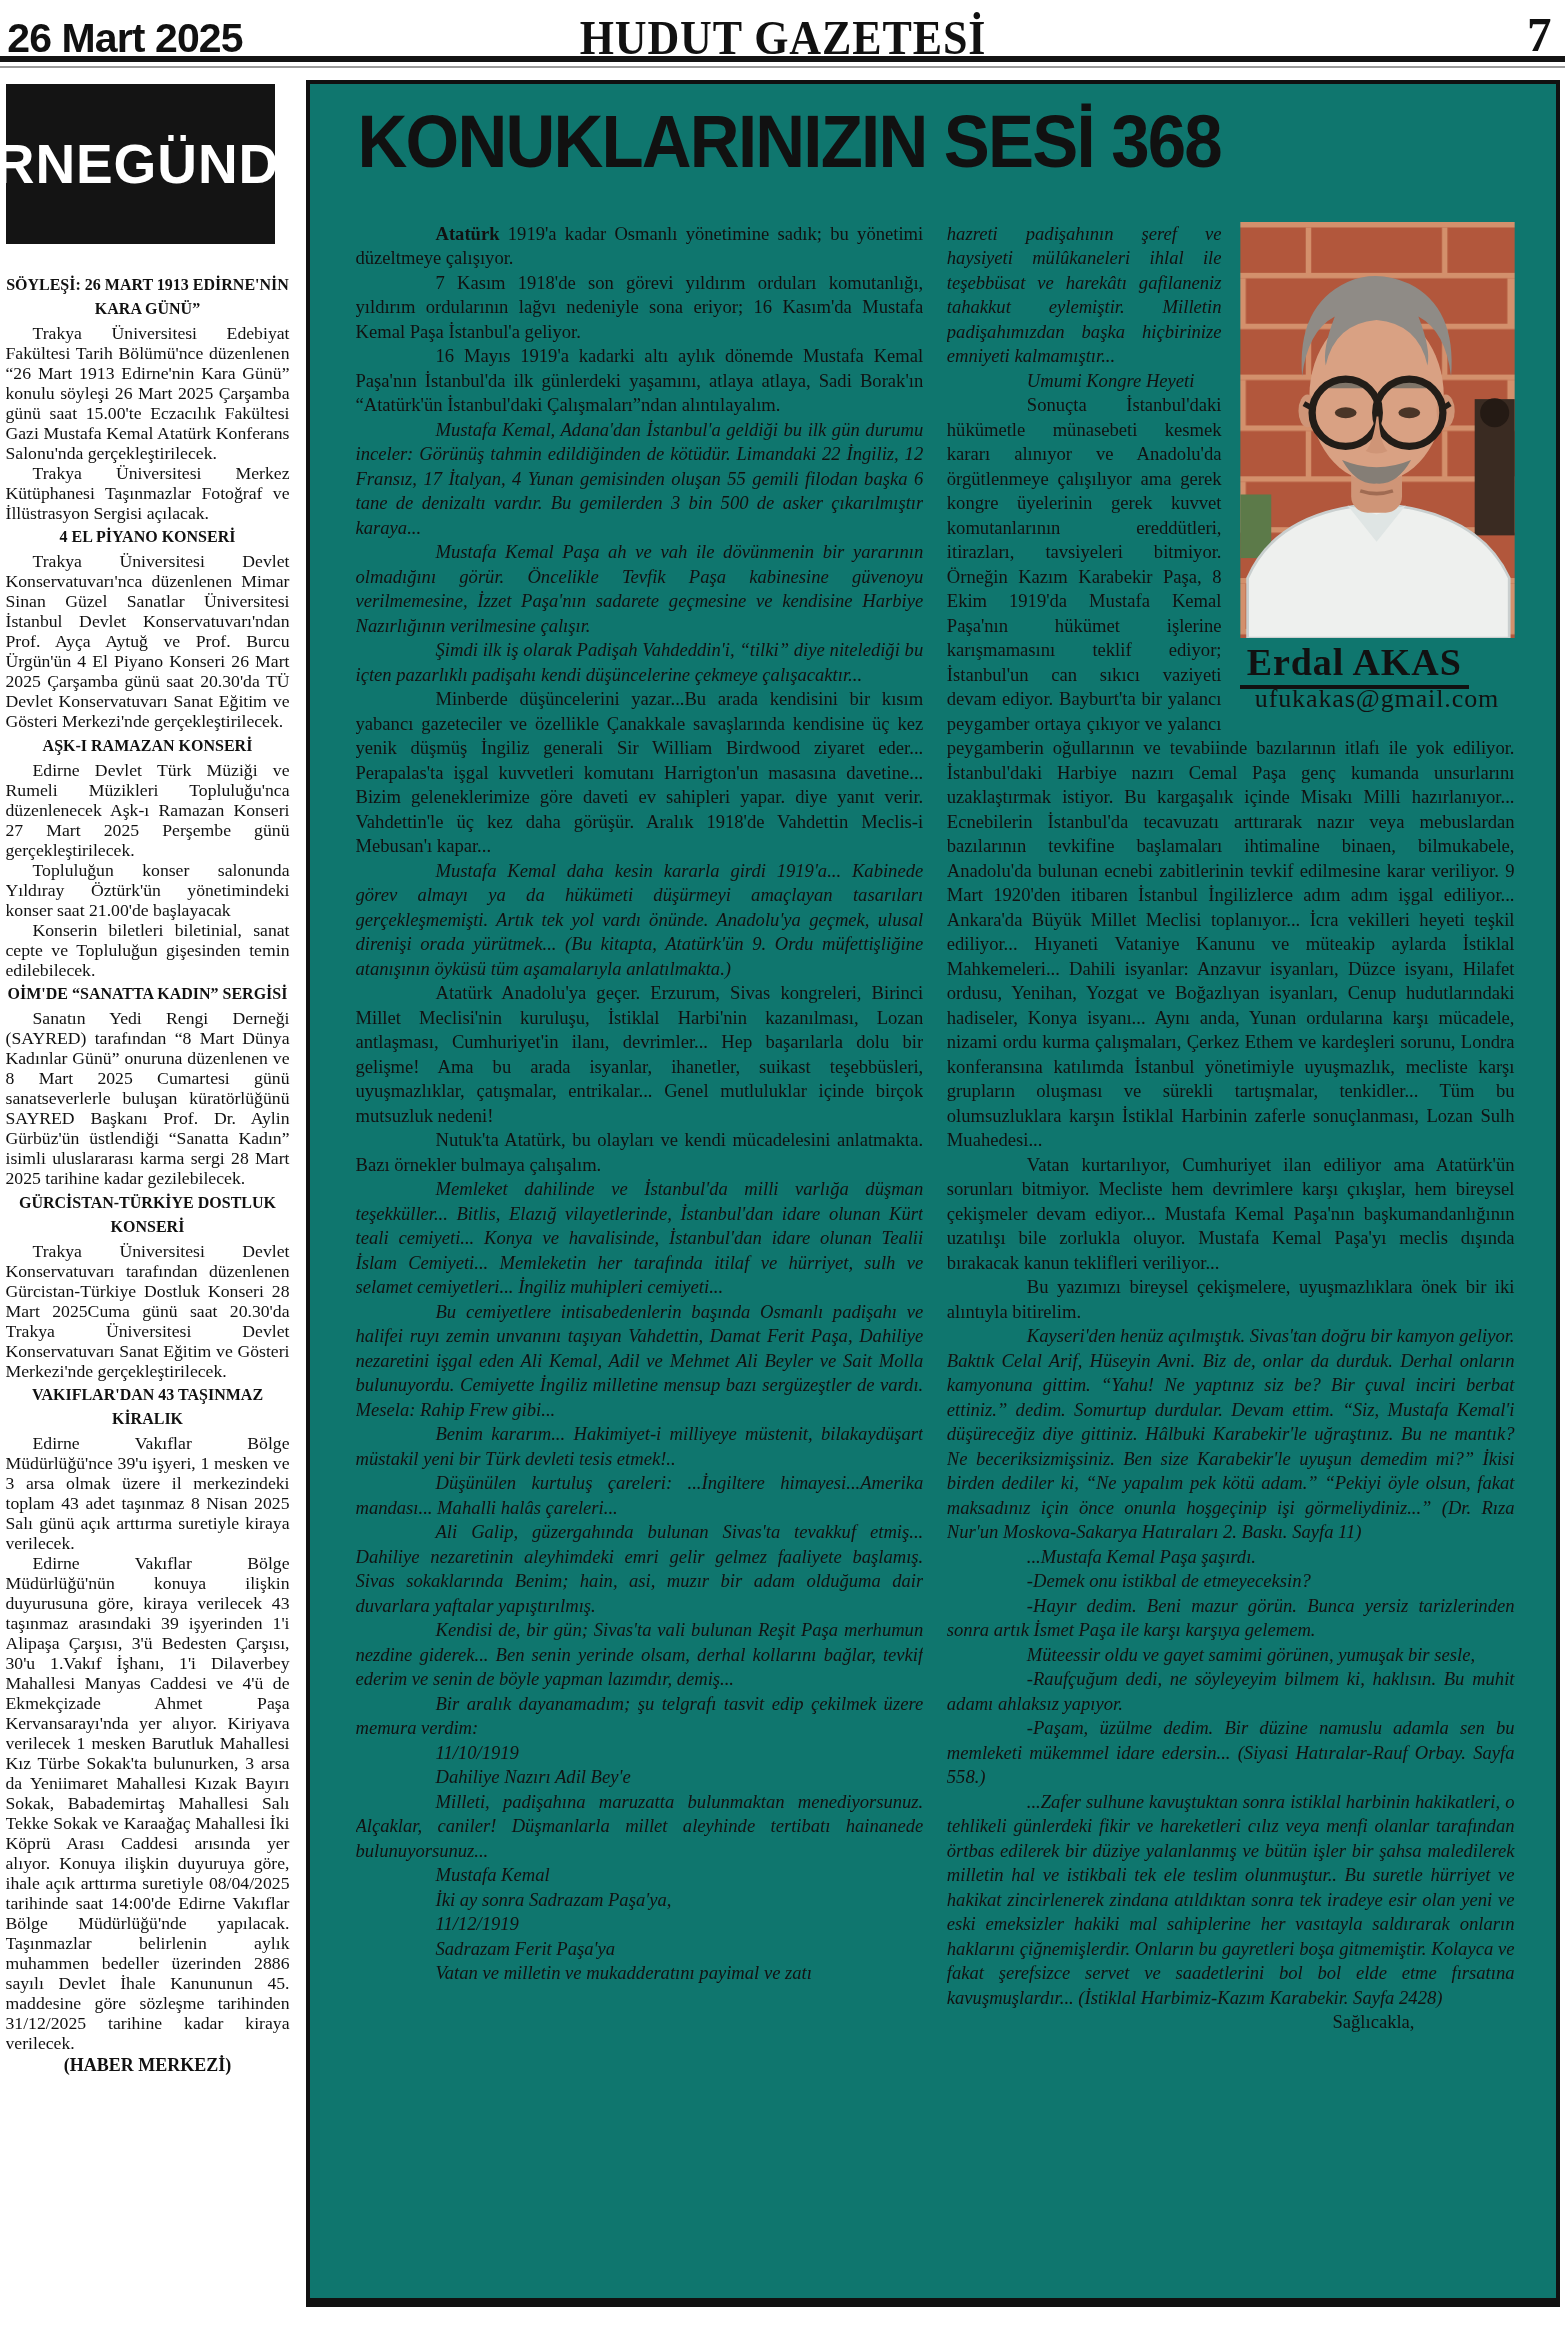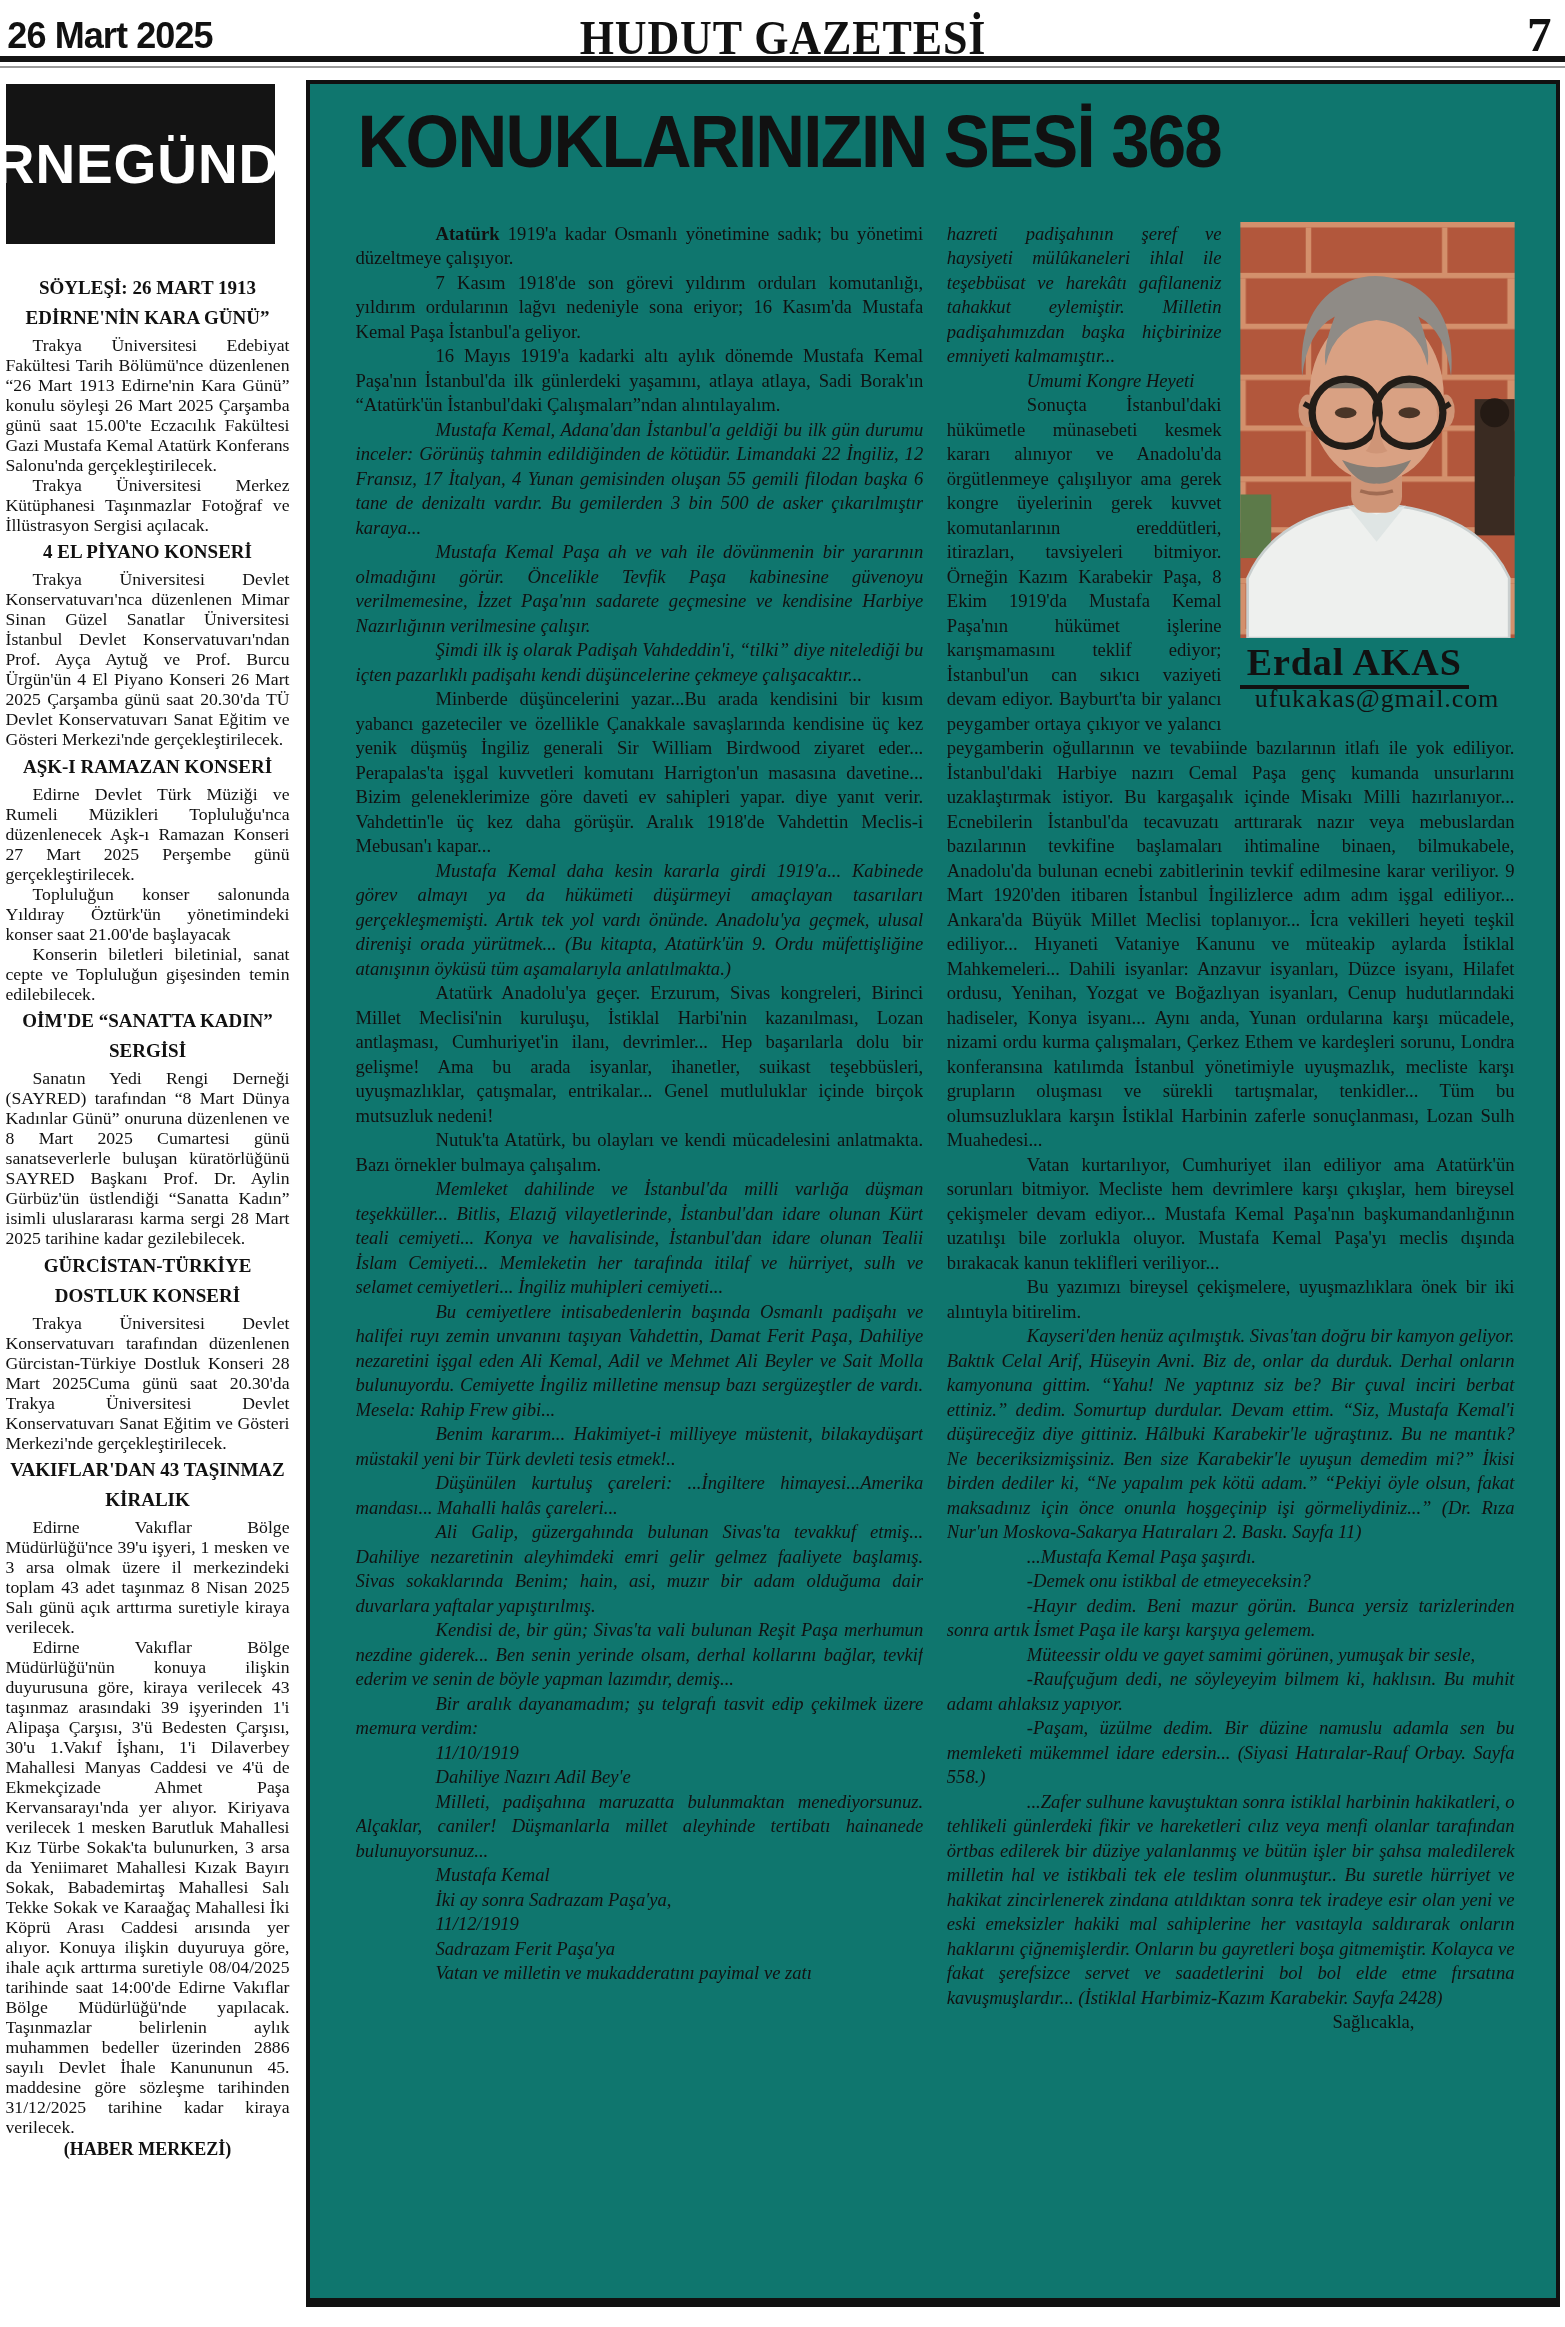--- a/index.html
+++ b/index.html
@@ -3,39 +3,39 @@
 <meta charset="utf-8">
 <style>
   html,body{margin:0;padding:0;}
   body{
     width:1566px;height:2327px;position:relative;background:#ffffff;color:#111;
     font-family:"Liberation Serif", serif;overflow:hidden;
   }
   
   .pg-header{position:absolute;top:0;left:0;width:1566px;height:78px;}
   .pg-date{position:absolute;left:7.3px;top:14.5px;font-family:"Liberation Sans",sans-serif;
-    font-weight:bold;font-size:36px;letter-spacing:-0.9px;}
+    font-weight:bold;font-size:41px;letter-spacing:-0.9px;}
   .pg-masthead{position:absolute;left:50%;top:9px;transform:translateX(-50%) scaleY(1.12);
     transform-origin:center top;font-family:"Liberation Serif",serif;font-weight:bold;
     font-size:44px;letter-spacing:0.9px;white-space:nowrap;}
   .pg-num{position:absolute;right:14.5px;top:5.5px;font-family:"Liberation Serif",serif;
     font-weight:bold;font-size:49px;}
   .pg-rule{position:absolute;top:56px;left:0;width:1566px;}
   .pg-rule .thick{height:6.4px;background:#141414;}
   .pg-rule .thin{height:1.8px;background:#9a9a9a;margin-top:3.6px;}
 
   
   .sidebar{position:absolute;left:5.5px;top:84px;width:284px;height:2237px;overflow:hidden;}
   .sidebar-title{width:269px;height:160px;background:#141414;color:#fff;
     display:flex;flex-direction:row;justify-content:center;align-items:center;
     font-family:"Liberation Sans",sans-serif;font-weight:bold;font-size:55px;
     line-height:1.1;letter-spacing:0.9px;}
   .sidebar-body{margin-top:29px;font-size:17.7px;line-height:20px;text-align:justify;
     font-family:"Liberation Serif",serif;}
-  .side-h{font-size:19px;font-weight:bold;text-align:center;margin:2.7px 0 1.8px 0;line-height:30px;}
+  .side-h{font-size:16px;font-weight:bold;text-align:center;margin:2.7px 0 1.8px 0;line-height:24px;}
   .side-p{margin:0;text-indent:27px;}
   .side-byline{font-weight:bold;text-align:center;margin-top:1.8px;font-size:18px;}
 
   
   .article-box{position:absolute;left:306px;top:80px;width:1254px;height:2227px;
     border:4.5px solid #111;border-bottom-width:9px;box-sizing:border-box;
     padding:11px 14.5px 7.3px 14.5px;overflow:hidden;background:#0f766e;}
   .headline{font-family:"Liberation Sans",sans-serif;font-weight:bold;font-size:69px;
     letter-spacing:-1.8px;margin:3.6px 0 44px 33px;transform:scaleY(1.08);transform-origin:left top;
     white-space:nowrap;}

